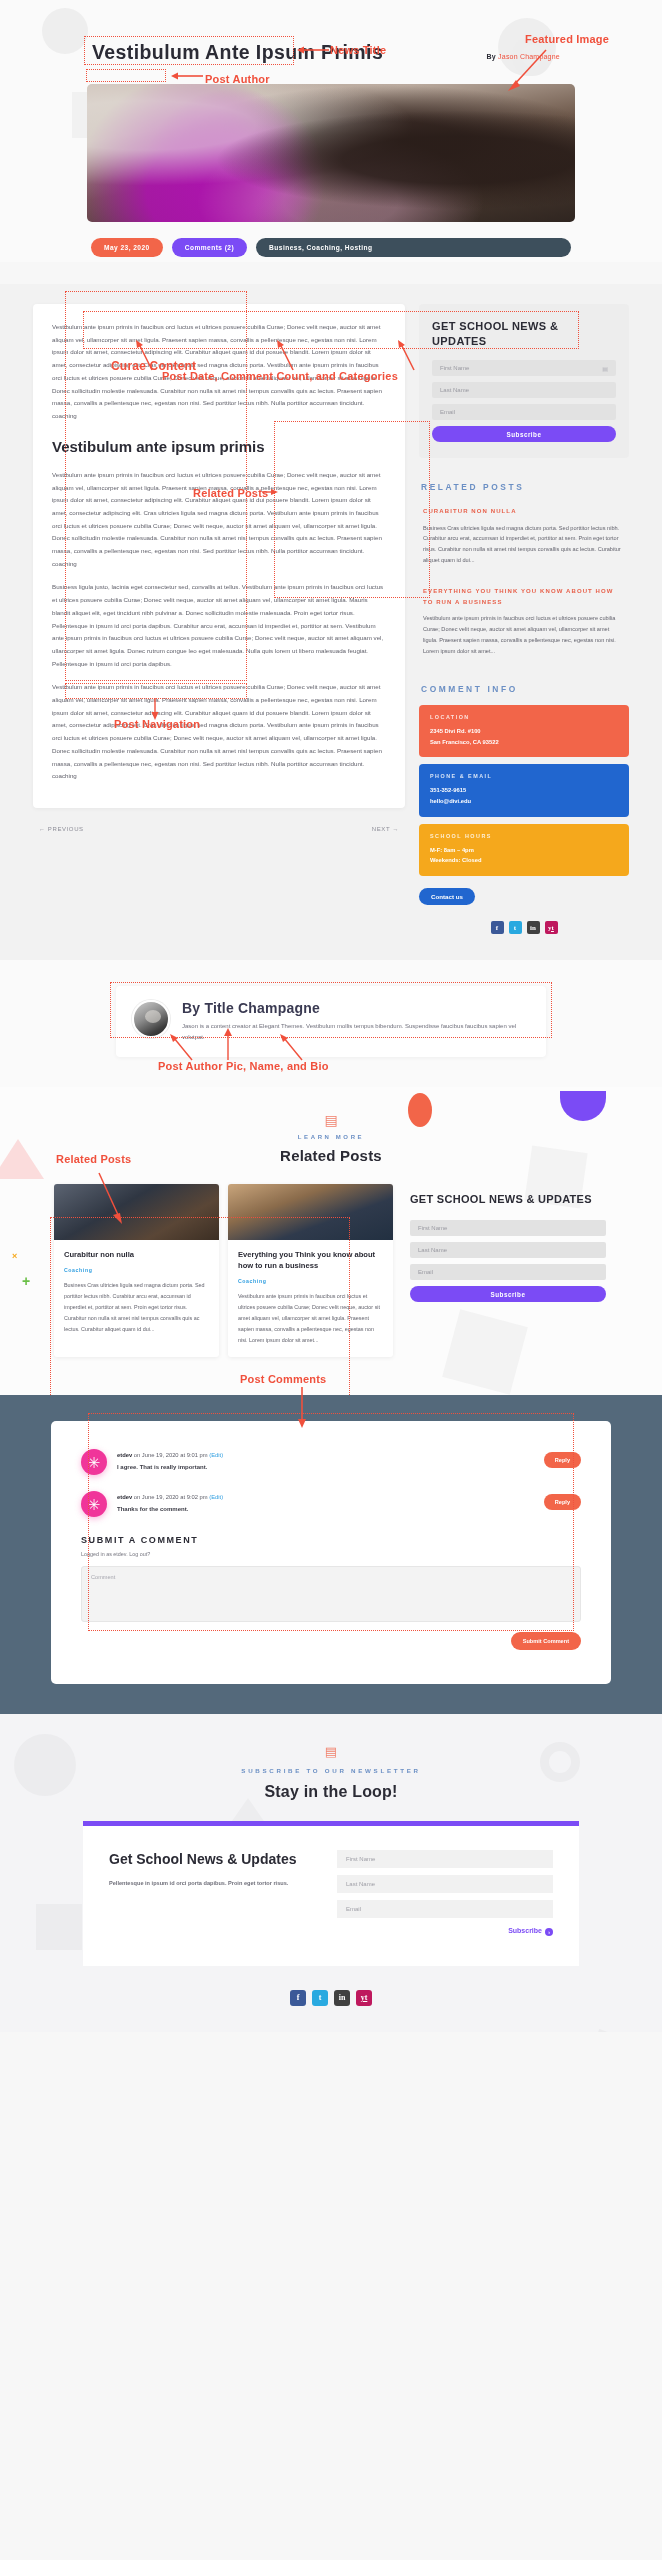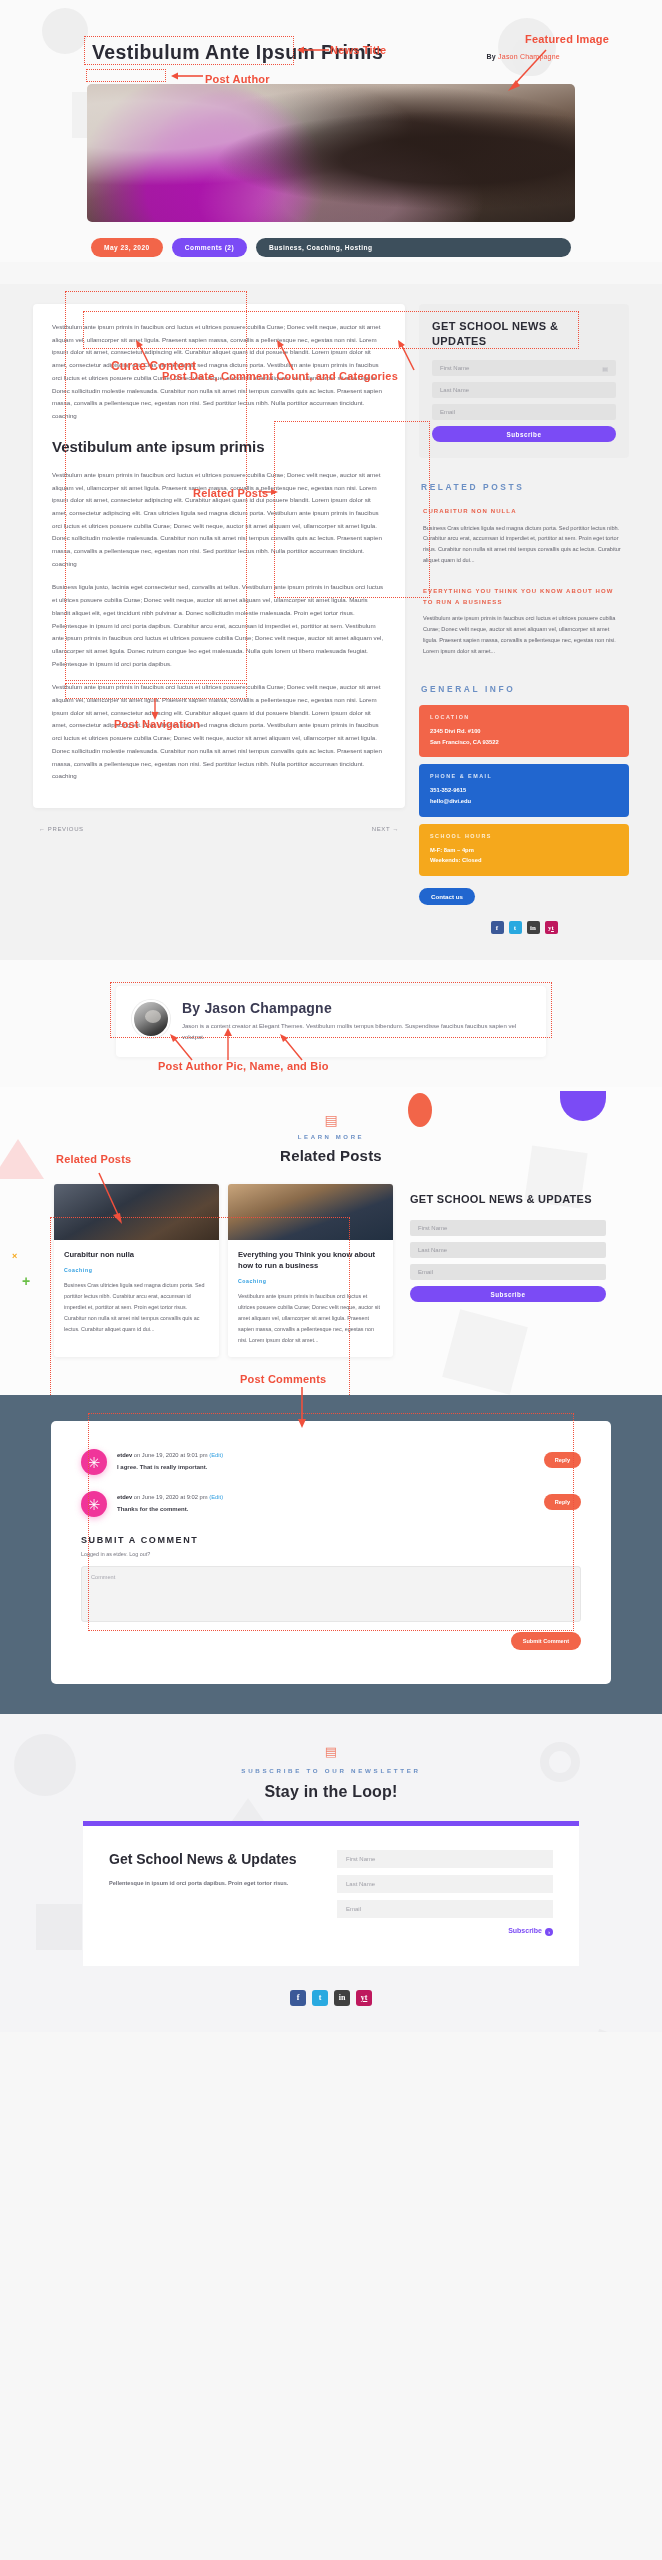--- a/index.html
+++ b/index.html
@@ -366,21 +366,21 @@
 
         <div class="rp-item">
           <div class="rp-title">CURABITUR NON NULLA</div>
           <div class="rp-body">Business Cras ultricies ligula sed magna dictum porta. Sed porttitor lectus nibh. Curabitur arcu erat, accumsan id imperdiet et, porttitor at sem. Proin eget tortor risus. Curabitur non nulla sit amet nisl tempus convallis quis ac lectus. Curabitur aliquet quam id dui...</div>
         </div>
         <div class="rp-item">
           <div class="rp-title">EVERYTHING YOU THINK YOU KNOW ABOUT HOW TO RUN A BUSINESS</div>
           <div class="rp-body">Vestibulum ante ipsum primis in faucibus orci luctus et ultrices posuere cubilia Curae; Donec velit neque, auctor sit amet aliquam vel, ullamcorper sit amet ligula. Praesent sapien massa, convallis a pellentesque nec, egestas non nisi. Lorem ipsum dolor sit amet...</div>
         </div>
 
-        <div class="side-title">GENERAL INFO</div>
+        <div class="side-title">COMMENT INFO</div>
 
         <div class="info-box ib-red">
           <div class="ib-label">LOCATION</div>
           <div class="ib-line">2345 Divi Rd. #100</div>
           <div class="ib-line">San Francisco, CA 93522</div>
         </div>
         <div class="info-box ib-blue">
           <div class="ib-label">PHONE &amp; EMAIL</div>
           <div class="ib-line">351-352-9615</div>
           <div class="ib-line">hello@divi.edu</div>
@@ -422,21 +422,21 @@
           <line x1="5" y1="0" x2="5" y2="15" stroke="#f0503c" stroke-width="1.4"></line>
           <polygon points="5,22 1.5,14 8.5,14" fill="#f0503c"></polygon>
         </svg>
     </div>
   </section>
 
   <section class="bio-section">
     <div class="bio-card">
       <div class="bio-avatar"></div>
       <div>
-        <div class="bio-name">By Jason Champagne</div>
+        <div class="bio-name">By Title Champagne</div>
         <div class="bio-text">Jason is a content creator at Elegant Themes. Vestibulum mollis tempus bibendum. Suspendisse faucibus faucibus sapien vel volutpat.</div>
       </div>
     </div>
 
     <div class="outline" style="left:110px; top:22px; width:442px; height:56px;"></div>
     <div class="ann" style="left:158px; top:100px;">Post Author Pic, Name, and Bio</div>
     <div class="arrow" style="left:170px; top:74px;">
       <svg width="24" height="28">
           <line x1="22" y1="26" x2="4" y2="4" stroke="#f0503c" stroke-width="1.4"></line>
           <polygon points="0,0 8,4 3,8" fill="#f0503c"></polygon>

